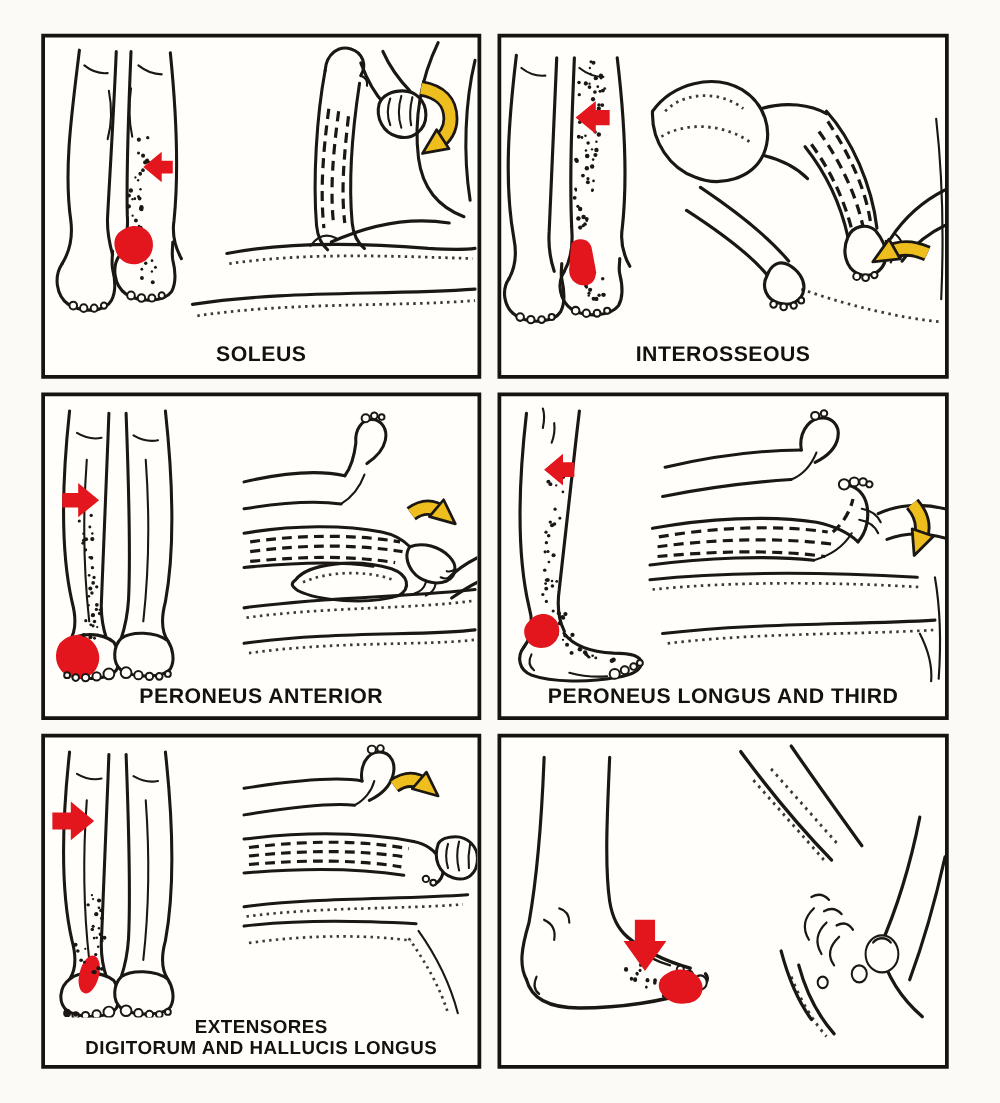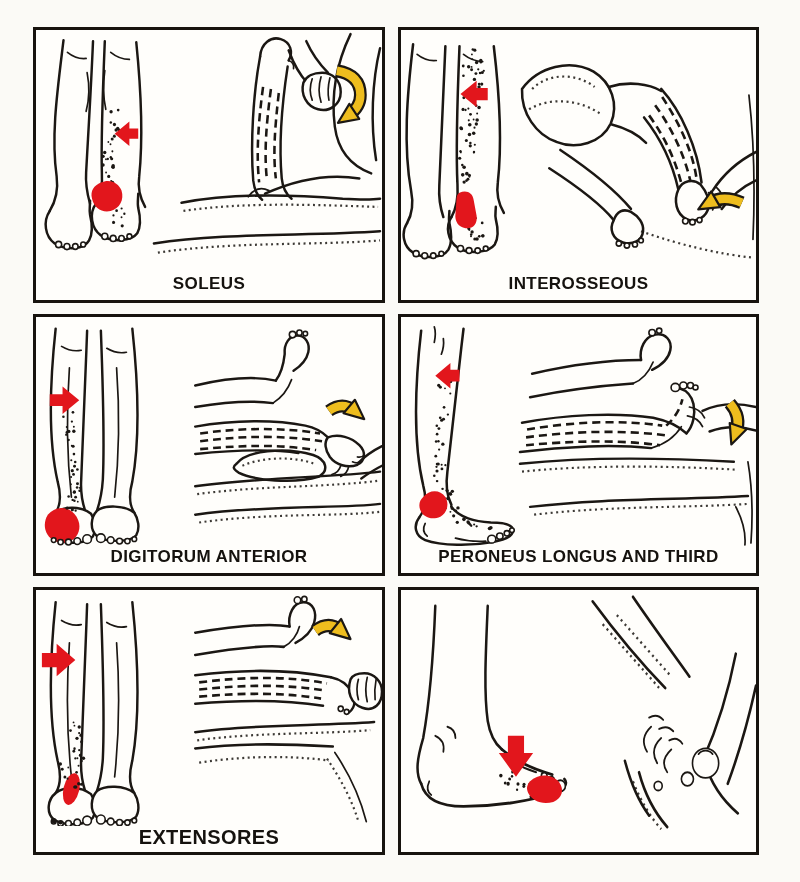--- a/index.html
+++ b/index.html
@@ -7,21 +7,21 @@
     --paper:#fbfaf6; --panel-border:#17130e;
   }
   html,body{margin:0;padding:0;}
   body{width:800px;height:882px;background:var(--paper);font-family:"Liberation Sans",sans-serif;}
   .sheet{position:relative;width:800px;height:794px;box-sizing:border-box;padding:27px 1px 0 33px;}
   .grid{display:grid;grid-template-columns:352px 361px;grid-template-rows:276px 262px 268px;column-gap:13px;row-gap:11px;}
   .panel{border:3.5px solid var(--panel-border);background:#fffefb;display:flex;flex-direction:column;overflow:hidden;box-sizing:border-box;}
   .art{flex:1;min-height:0;}
   .art svg{width:100%;height:100%;display:block;}
   .caption{text-align:center;font-weight:bold;font-size:17px;line-height:1.12;color:#15120e;letter-spacing:.4px;padding:0 4px 7px;white-space:nowrap;}
-  .caption.two{font-size:20px;padding-bottom:4px;white-space:normal;}
+  .caption.two{font-size:15px;padding-bottom:4px;white-space:normal;}
   .caption.wide{word-spacing:4px;}
   .cl{display:block;}
   
   .ln{fill:none;stroke:var(--ink);stroke-width:2.5;stroke-linecap:round;stroke-linejoin:round;}
   .ln2{fill:none;stroke:var(--ink);stroke-width:1.7;stroke-linecap:round;stroke-linejoin:round;}
   .lnf{fill:#fffefb;stroke:var(--ink);stroke-width:2.5;stroke-linejoin:round;}
   .dash{fill:none;stroke:var(--ink);stroke-width:2.6;stroke-dasharray:8 5;stroke-linecap:butt;}
   .scr{fill:none;stroke:var(--ink);stroke-width:2.2;stroke-dasharray:2 3.5;opacity:.85;}
   .red{fill:var(--trigger-red);stroke:none;}
   .toe{fill:#fffefb;stroke:var(--ink);stroke-width:1.6;}
@@ -383,21 +383,21 @@
           <path class="ln" d="M162,202 C232,192 312,196 350,191"></path>
           <path class="scr" d="M166,210 C236,200 312,204 350,199"></path>
         </g>
         <g>
           <path class="ya-o" d="M298,96 Q312,86 324,96"></path>
           <path class="ya-f" d="M298,96 Q312,86 324,96"></path>
           <path class="ya-h" d="M-7,-9 L13,0 L-7,9 Z" transform="translate(324,96) rotate(40)"></path>
         </g>
       </svg>
     </div>
-    <figcaption class="caption"><span>DIGITORUM ANTERIOR</span></figcaption>
+    <figcaption class="caption"><span>PERONEUS ANTERIOR</span></figcaption>
   </figure>
 
   <figure class="panel" style="margin:0">
     <div class="art">
       <svg viewBox="0 0 352 235" preserveAspectRatio="none">
         <g>
           <path class="ln" d="M20,14 C14,68 12,128 22,172 C26,187 24,197 18,205"></path>
           <path class="ln" d="M62,12 C56,64 50,118 46,158 C44,173 46,184 50,192"></path>
           <path class="ln2" d="M33,26 q2,-10 0,-16"></path>
               <path class="ln2" d="M40,38 q3,-8 2,-16"></path>
@@ -604,20 +604,21 @@
         </g>
         <g>
           <path class="ya-o" d="M284,40 Q298,30 310,40"></path>
           <path class="ya-f" d="M284,40 Q298,30 310,40"></path>
           <path class="ya-h" d="M-7,-9 L13,0 L-7,9 Z" transform="translate(310,40) rotate(40)"></path>
         </g>
       </svg>
     </div>
     <figcaption class="caption two">
       <span class="cl">EXTENSORES</span>
+      <span class="cl">DIGITORUM AND HALLUCIS LONGUS</span>
     </figcaption>
   </figure>
 
   <figure class="panel" style="margin:0">
     <div class="art">
       <svg viewBox="0 0 352 230" preserveAspectRatio="none">
         <g>
           <path class="ln" d="M34,14 C32,60 28,100 22,130 C16,148 14,160 20,170"></path>
           <path class="ln" d="M20,170 C24,184 40,190 62,190 C95,190 130,185 152,178 C162,175 166,170 162,166"></path>
           <path class="ln" d="M86,14 C84,55 82,90 86,115 C88,126 92,134 100,140"></path>

